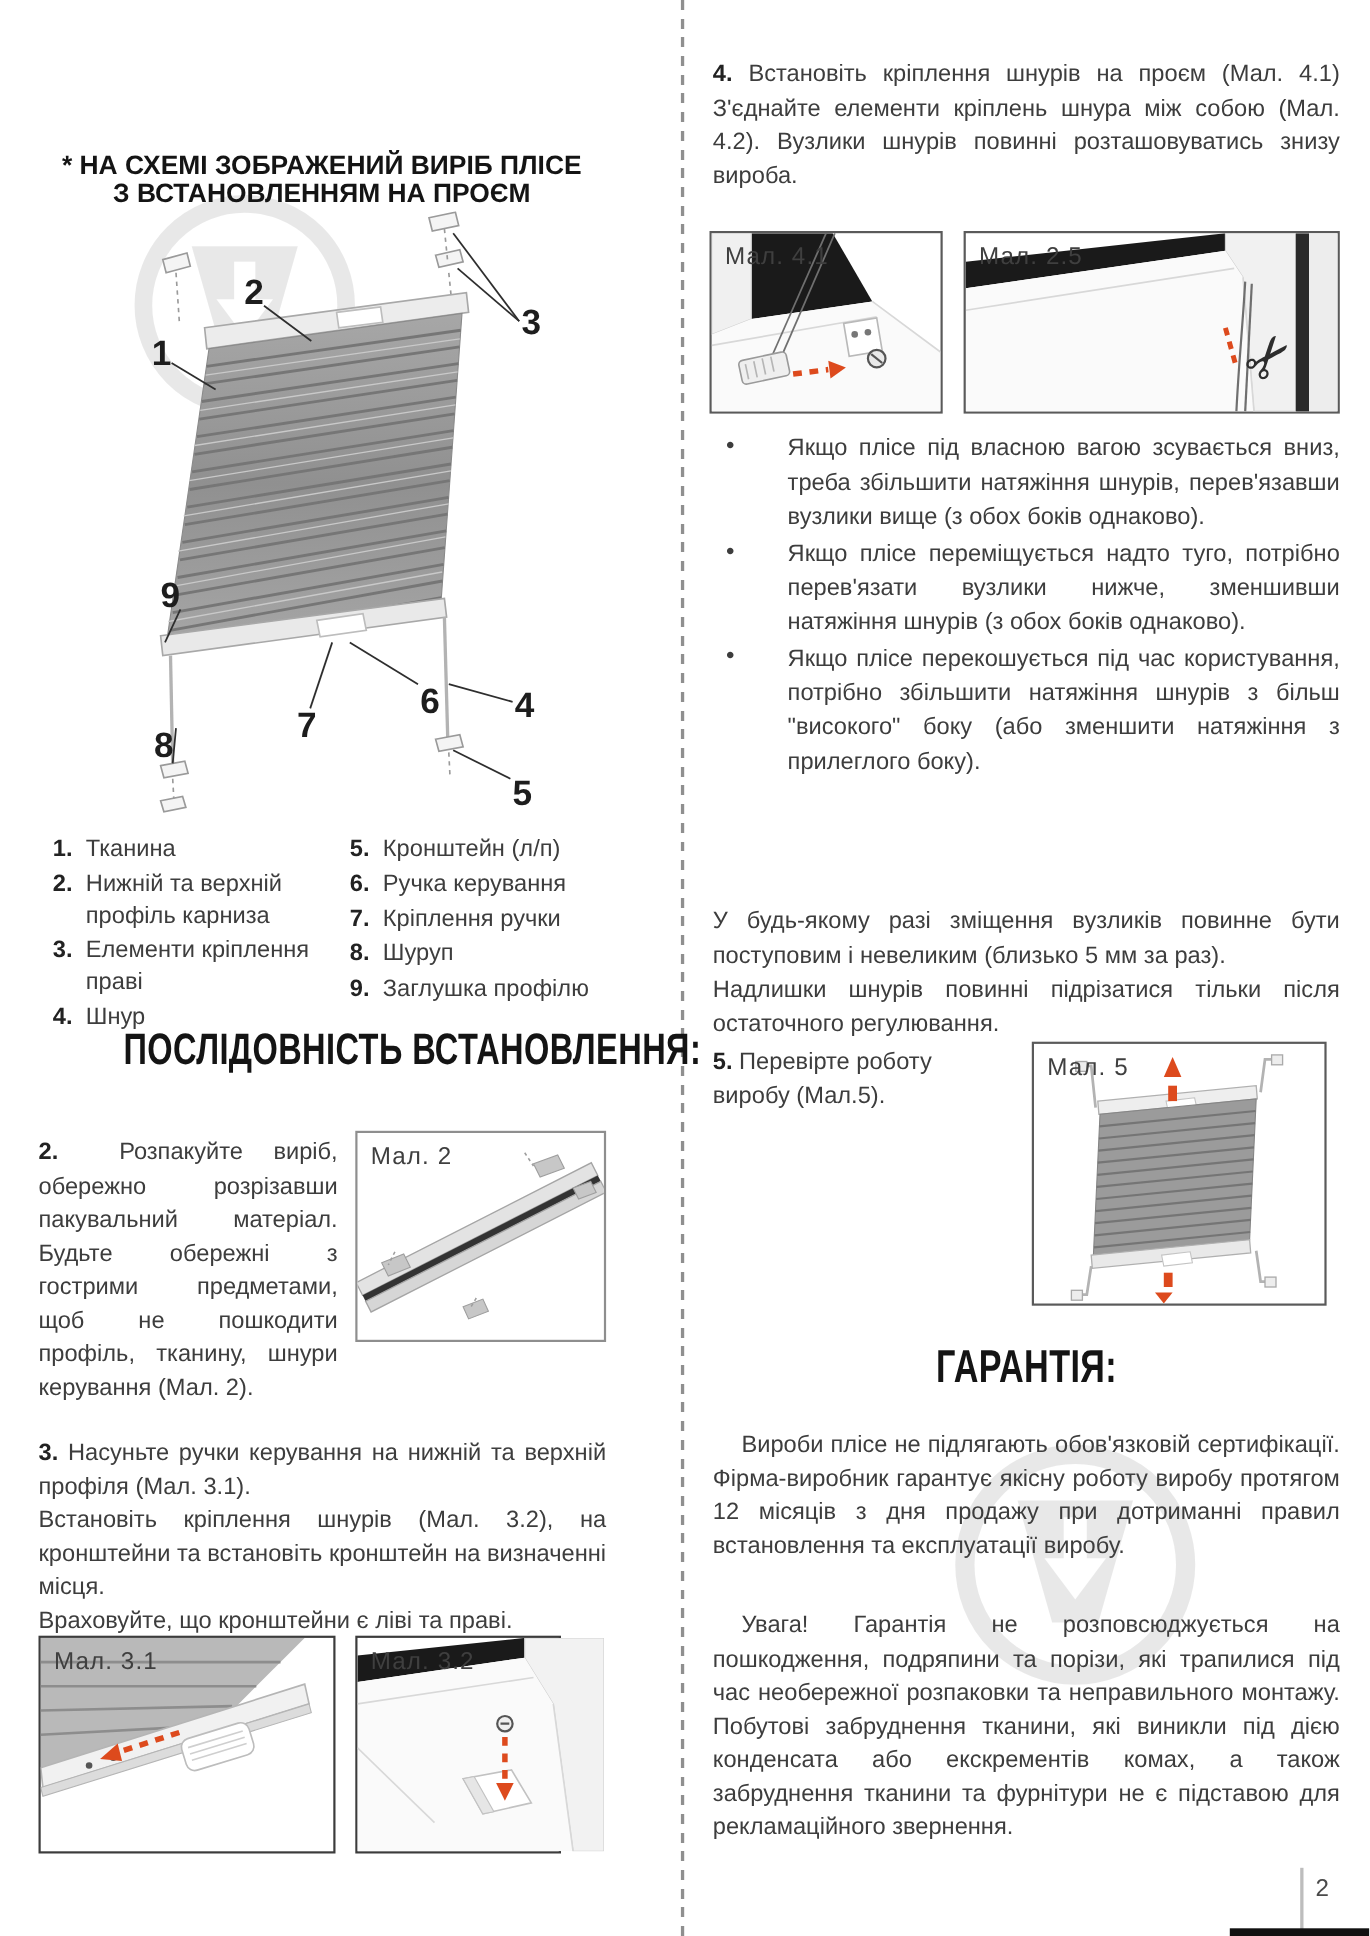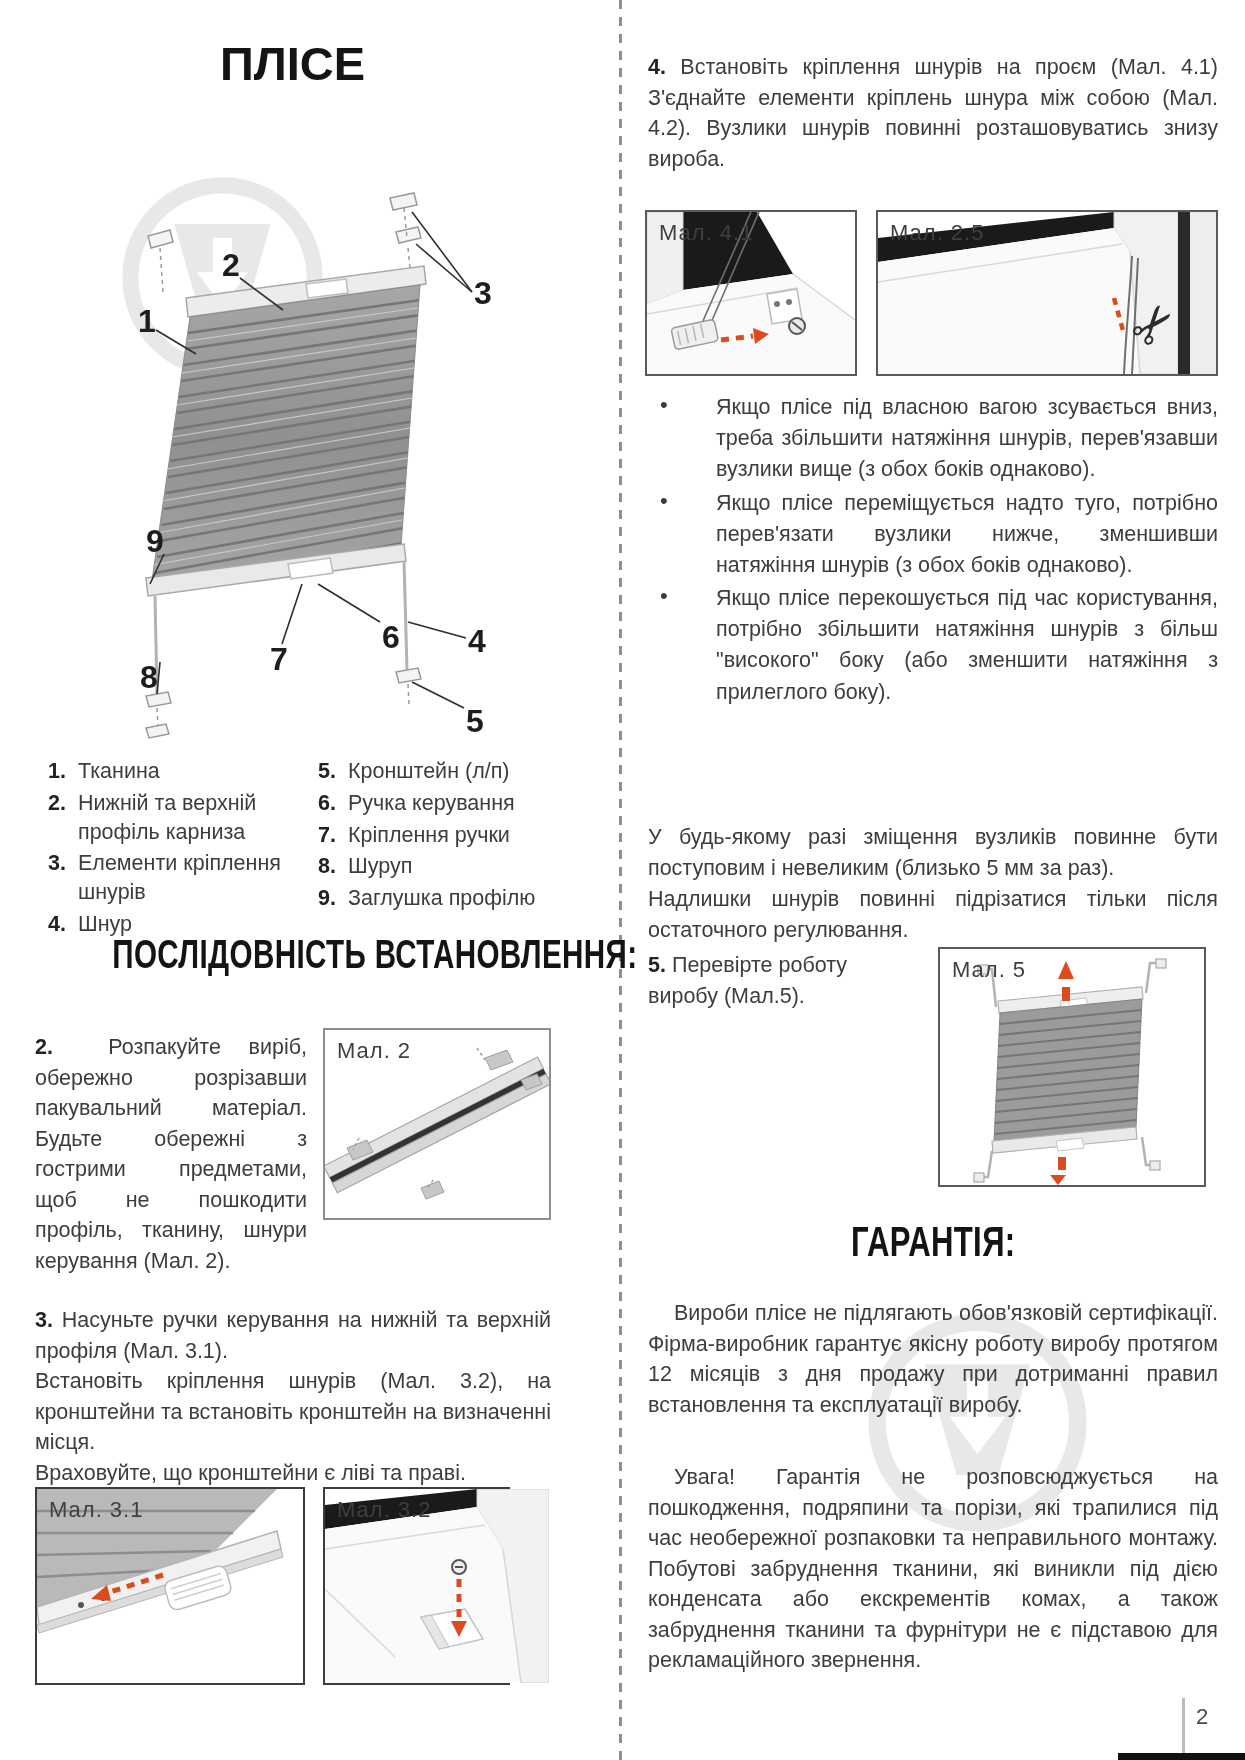--- a/index.html
+++ b/index.html
@@ -47,23 +47,26 @@
   <svg class="abs wm" style="left:860px;top:1300px;" width="235" height="245" viewBox="0 0 200 210">
     <circle cx="100" cy="105" r="86" fill="none" stroke="#d7d7d7" stroke-width="15"></circle>
     <path d="M55,55 L145,55 L118,150 L82,150 Z" fill="#d7d7d7"></path>
     <rect x="91" y="68" width="18" height="34" fill="#ffffff"></rect>
     <path d="M76,100 L124,100 L100,132 Z" fill="#ffffff"></path>
   </svg>
 
   <div class="abs divider"></div>
 
   <div class="abs hd" style="left:35px;top:40px;width:515px;font-size:47px;line-height:1.0;">
-    <div><span>ПЛІСЕ</span></div>
-  </div>
-
+  </div>
+
+  <div class="abs hd" style="left:35px;top:138px;width:515px;font-size:24px;line-height:1.1;">
+    <div><span>* НА СХЕМІ ЗОБРАЖЕНИЙ ВИРІБ ПЛІСЕ</span></div>
+    <div><span>З ВСТАНОВЛЕННЯМ НА ПРОЄМ</span></div>
+  </div>
 
   <svg class="abs" style="left:60px;top:192px;" width="470" height="560" viewBox="0 0 470 560">
     <defs>
       <linearGradient id="pleat" x1="0" y1="0" x2="0" y2="1">
         <stop offset="0" stop-color="#a7a7a7"></stop>
           <stop offset="0.5" stop-color="#909090"></stop>
           <stop offset="1" stop-color="#a7a7a7"></stop>
       </linearGradient>
     </defs>
 
@@ -159,21 +162,21 @@
     <div class="row">
         <span class="n">1.</span>
         <span>Тканина</span>
       </div>
     <div class="row">
         <span class="n">2.</span>
         <span>Нижній та верхній профіль карниза</span>
       </div>
     <div class="row">
         <span class="n">3.</span>
-        <span>Елементи кріплення шнурів</span>
+        <span>Елементи кріплення праві</span>
       </div>
     <div class="row">
         <span class="n">4.</span>
         <span>Шнур</span>
       </div>
   </div>
   <div class="abs legend" style="left:318px;top:757px;width:235px;">
     <div class="row">
         <span class="n">5.</span>
         <span>Кронштейн (л/п)</span>

